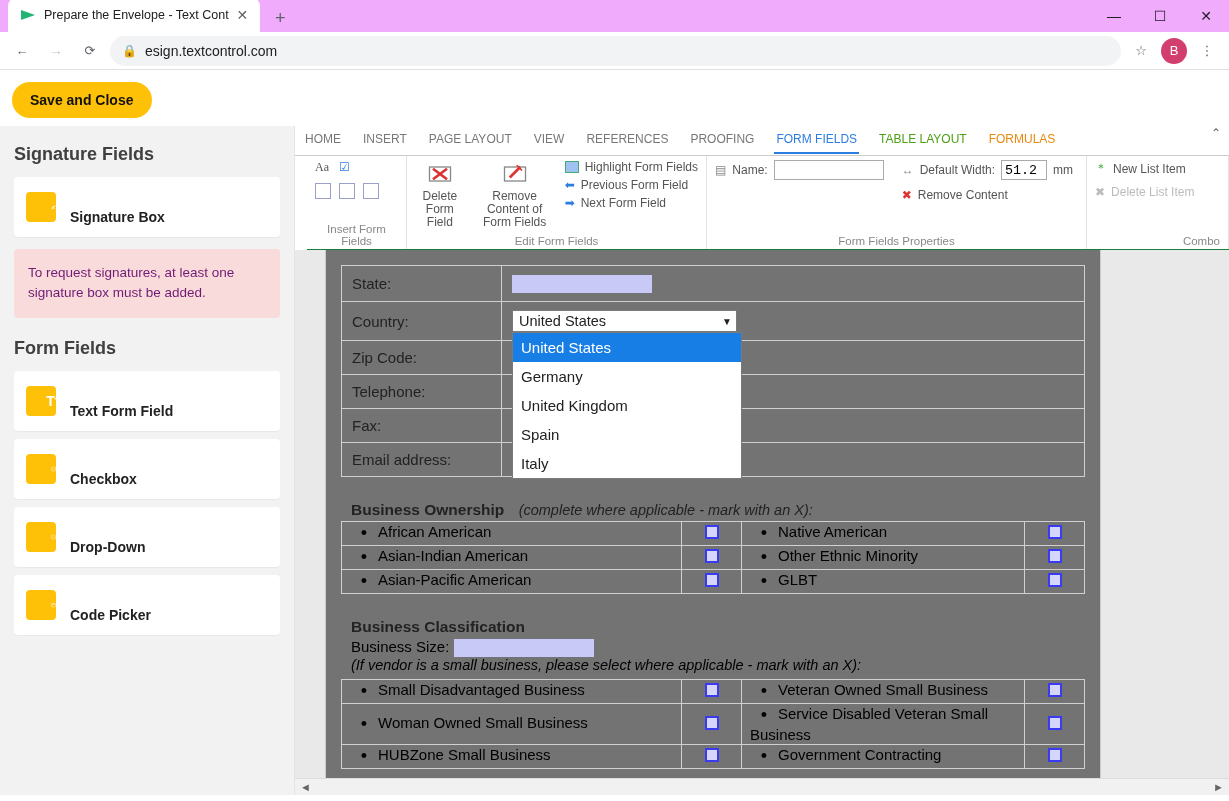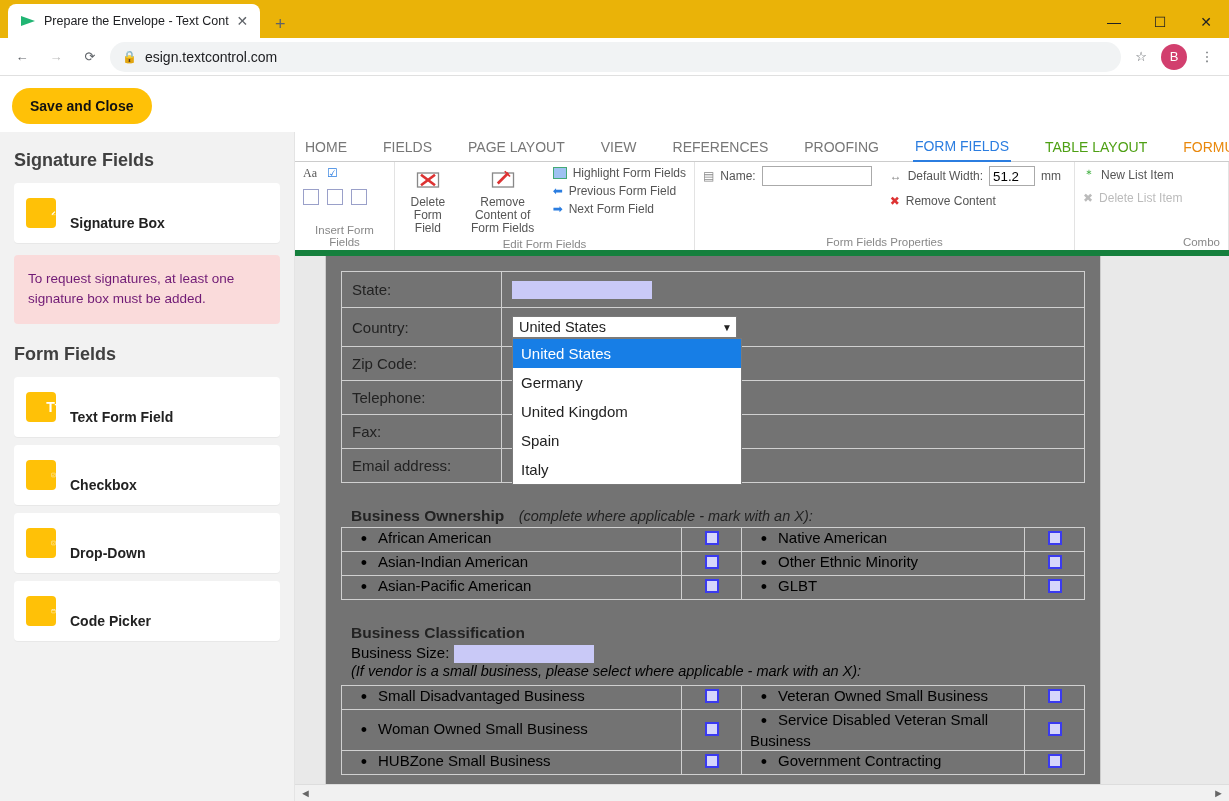--- a/index.html
+++ b/index.html
@@ -7,21 +7,21 @@
     margin: 0;
     font-family: "Segoe UI", Arial, sans-serif;
     font-size: 13px;
     background: #fff;
     overflow: hidden;
     width: 1229px;
     height: 801px;
   }
   
   .browser-chrome { background:#fff; }
-  .titlebar { display:flex; align-items:flex-end; height:38px; background:#eab308; }
+  .titlebar { display:flex; align-items:flex-end; height:32px; background:#f0abfc; }
   .tab {
     display:flex; align-items:center; gap:8px;
     background:#fff; height:34px; margin-left:8px; padding:0 12px;
     border-radius:8px 8px 0 0; min-width:230px; position:relative;
   }
   .tab-favicon { width:16px; height:16px; }
   .tab-title { font-size:12.5px; color:#202124; white-space:nowrap; overflow:hidden; text-overflow:ellipsis; flex:1; }
   .tab-close { color:#5f6368; font-size:14px; }
   .new-tab { width:28px; height:28px; margin-left:6px; display:flex; align-items:center; justify-content:center; color:#5f6368; font-size:18px; }
   .win-controls { margin-left:auto; display:flex; }
@@ -39,36 +39,36 @@
   .app-body { display:flex; flex:1; min-height:0; }
   
   .sidebar { width:295px; background:#f2f2f2; border-right:1px solid #e4e4e4; padding:14px 14px; overflow-y:auto;}
   .sb-h { font-weight:700; font-size:18px; color:#404040; margin:4px 0 12px; }
   .sb-item { background:#fff; border-radius:4px; display:flex; align-items:center; gap:14px; padding:12px 12px; margin-bottom:8px; box-shadow:0 1px 0 rgba(0,0,0,0.04);}
   .sb-icon { width:30px; height:30px; background:#ffc107; border-radius:4px; display:flex; align-items:center; justify-content:center; color:#fff;padding-left:25px; }
   .sb-label { font-weight:700; color:#222; font-size:14px;margin-top:20px;}
   .sb-warn { background:#fadbdb; color:#701a75; border-radius:4px; padding:14px 14px; font-size:13.5px; line-height:1.5; margin:12px 0 20px;}
   
   .editor { flex:1; display:flex; flex-direction:column; min-width:0; }
-  .ribbon-tabs { display:flex; align-items:flex-end; border-bottom:1px solid #ccc; height:30px; padding:0 8px; gap:32px; color:#777; font-size:14px; position:relative;}
+  .ribbon-tabs { display:flex; align-items:flex-start; border-bottom:1px solid #ccc; height:30px; padding:0 8px; gap:18px; color:#777; font-size:12px; position:relative;}
   .rt { padding:6px 2px; cursor:default; white-space:nowrap;}
   .rt.active { color:#2b7de0; border-bottom:2px solid #2b7de0; margin-bottom:-1px;}
   .rt.green { color:#4ea014;}
   .rt.orange { color:#e9880c;}
   .rt-collapse { margin-left:auto; color:#666; }
-  .ribbon { display:flex; border-bottom:6px solid #15803d; height:94px; font-size:12px; color:#555;}
+  .ribbon { display:flex; border-bottom:1px solid #15803d; height:94px; font-size:12px; color:#555;margin-left:12px;}
   .rgroup { border-right:1px solid #e3e3e3; padding:4px 8px 2px; display:flex; flex-direction:column; justify-content:space-between;}
   .rgroup-title { text-align:center; color:#888; font-size:11.5px; padding-top:2px;}
   .rg-body { display:flex; gap:10px; align-items:flex-start; flex:1;}
   .icon-sm { width:16px; height:16px; border:1px solid #9aa0c9; display:inline-block;}
   .vbtn { display:flex; flex-direction:column; align-items:center; gap:2px; text-align:center; max-width:80px; line-height:1.1;}
   .vbtn svg { width:28px; height:28px;}
   .hline { display:flex; align-items:center; gap:6px; white-space:nowrap;}
   .name-input { width:110px; height:20px; border:1px solid #aaa;}
-  .dw-input { width:46px; height:20px; border:1px solid #aaa; text-align:left; padding:0 3px;}
+  .dw-input { width:46px; height:20px; border:1px solid #aaa; text-align:left; padding:0 3px;font-family:Liberation Mono, monospace;}
   .ribbon .faded { color:#bbb;}
   
   .doc-wrap { flex:1; background:#e9e9e9; overflow:auto; position:relative;}
   .page { background:#737373; width:776px; margin:0 0 0 30px; border:1px solid #ccc; border-top:none; padding:15px; position:relative;}
   .form-table{ width:100%; border-collapse:collapse;}
   .form-table td{ border:1px solid #d0d0d0; padding:8px 10px; font-size:15px; color:#222;}
   .form-table td.label{ width:160px;}
   .hl-field { background:#c9c9f7; display:inline-block; height:18px; vertical-align:middle;}
   .combo { width:225px; height:22px; border:1px solid #7a7a7a; background:#fff; display:flex; align-items:center; justify-content:space-between; padding:0 4px 0 6px; font-size:14.5px;}
   .combo .arrow { font-size:10px;}
@@ -173,21 +173,21 @@
               <line x1="16" y1="3" x2="16" y2="7" stroke="#fff" stroke-width="2"></line>
             </svg>
           </div>
         <span class="sb-label">Code Picker</span>
       </div>
     </div>
 
     <div class="editor">
       <div class="ribbon-tabs">
         <span class="rt">HOME</span>
-        <span class="rt">FIELDS</span>
+        <span class="rt">INSERT</span>
         <span class="rt">PAGE LAYOUT</span>
         <span class="rt">VIEW</span>
         <span class="rt">REFERENCES</span>
         <span class="rt">PROOFING</span>
         <span class="rt active">FORM FIELDS</span>
         <span class="rt green">TABLE LAYOUT</span>
         <span class="rt orange">FORMULAS</span>
         <span class="rt-collapse">⌃</span>
       </div>
 

